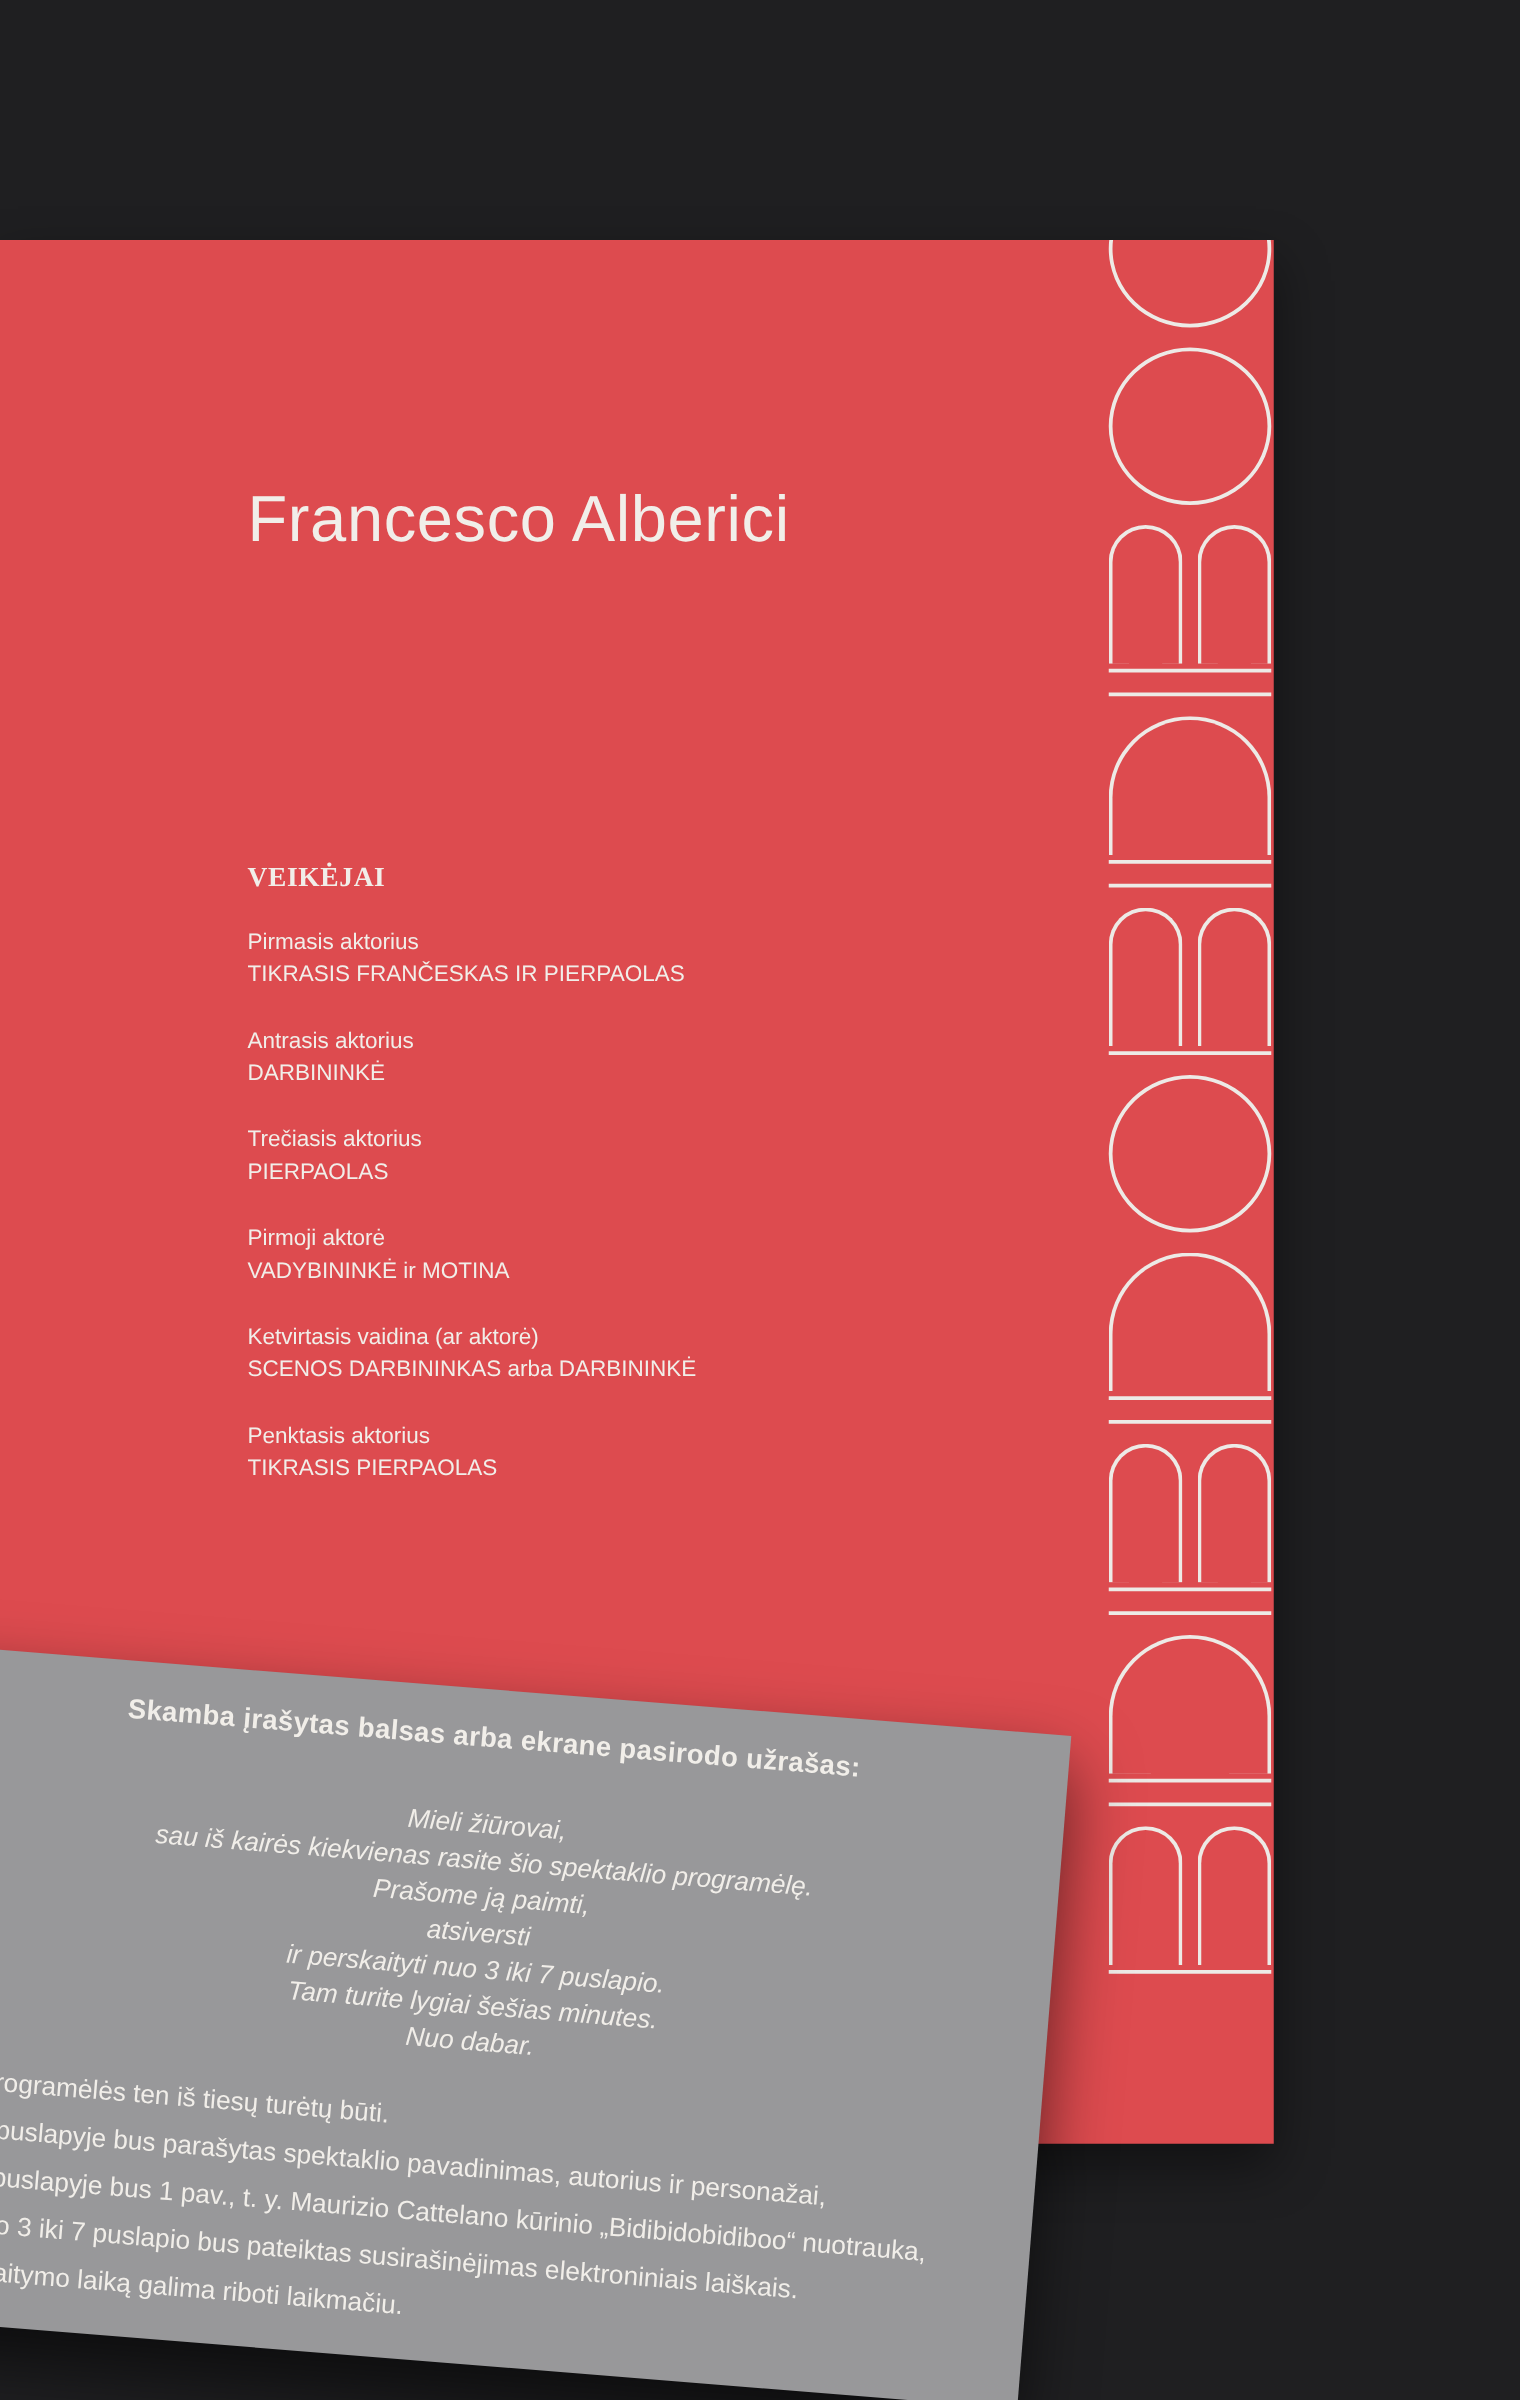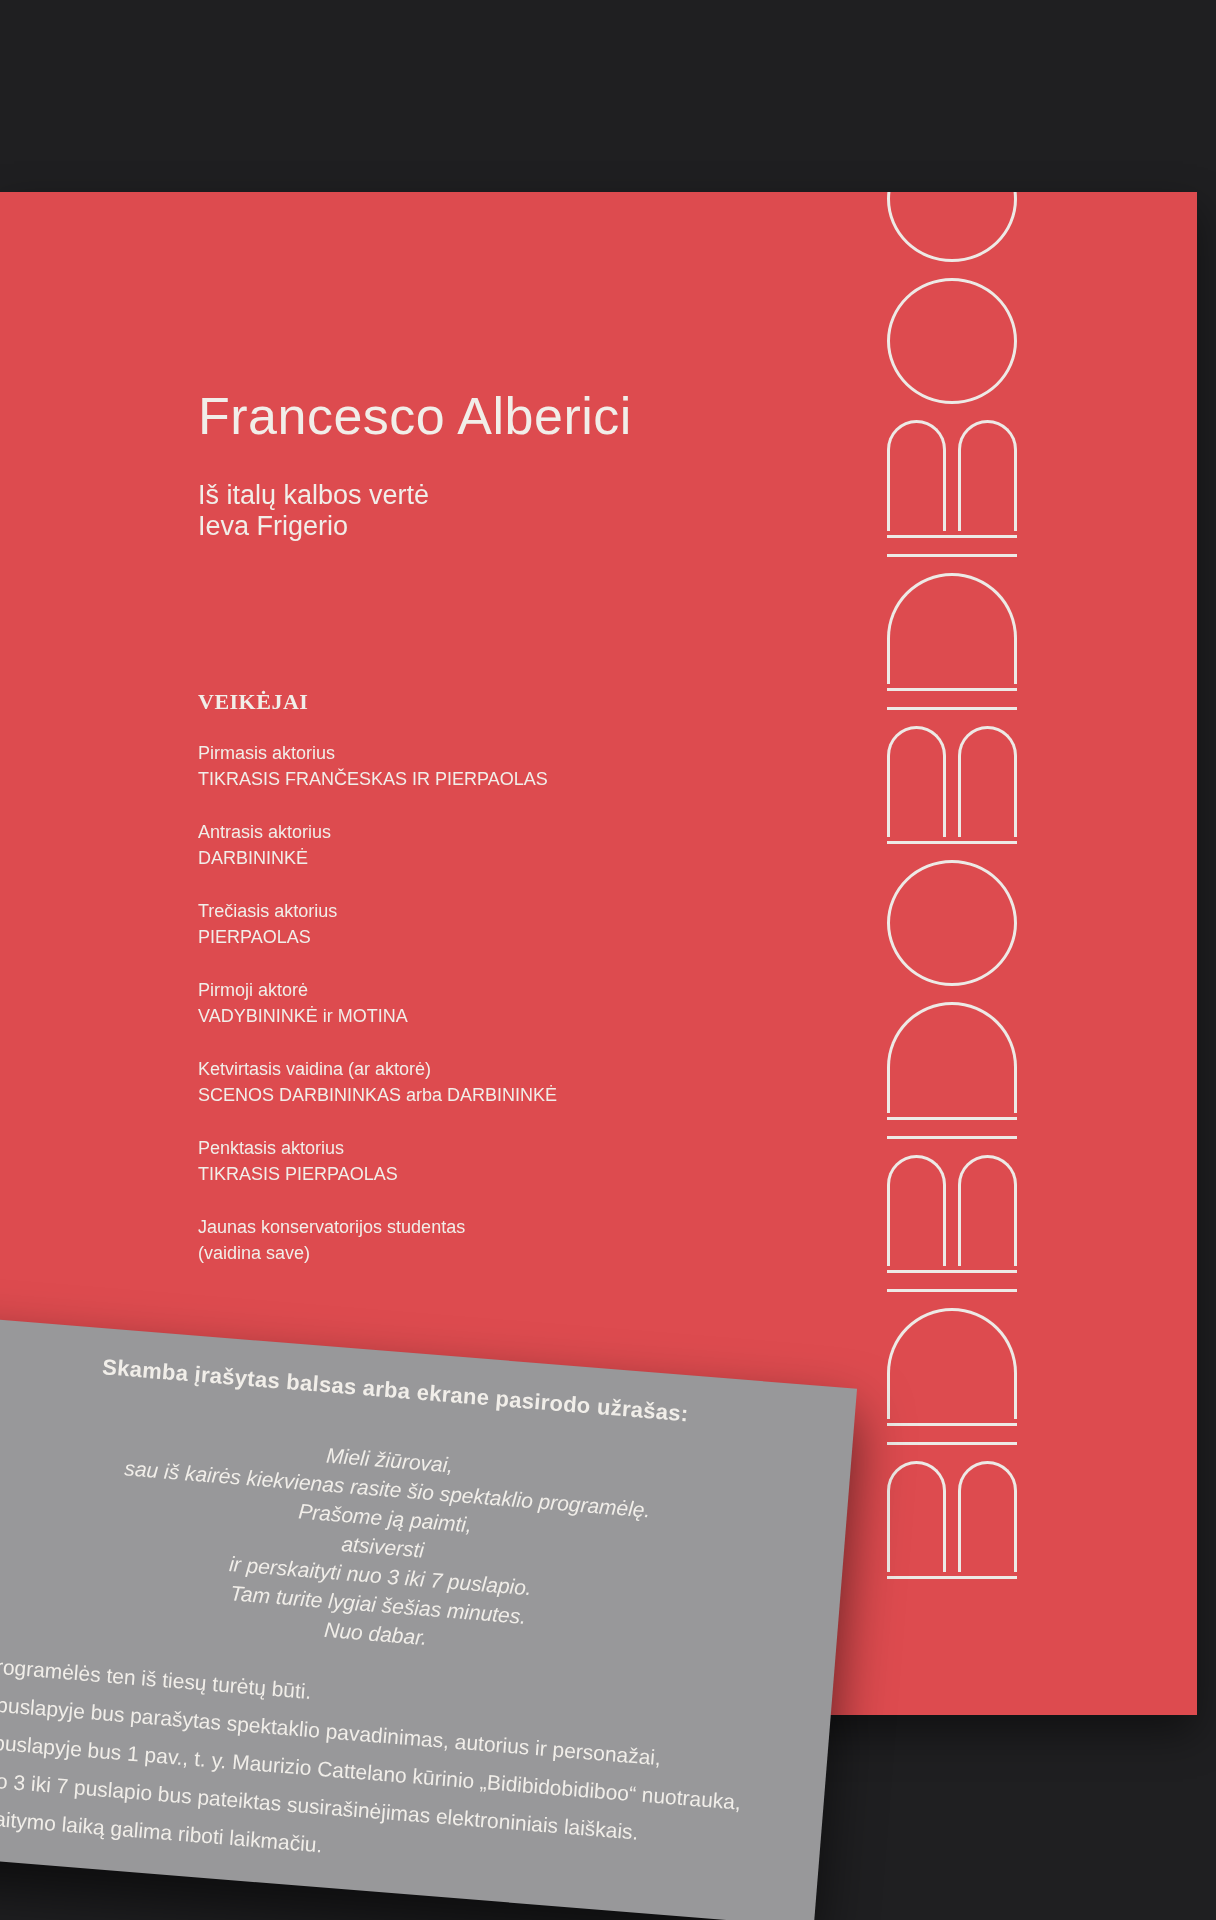--- a/index.html
+++ b/index.html
@@ -12,21 +12,21 @@
   *{box-sizing:border-box;}
   html,body{margin:0;padding:0;}
   body{
     width:1216px;height:1920px;position:relative;overflow:hidden;
     background:var(--background);
     font-family:"Liberation Sans", sans-serif;
     color:var(--text);
   }
   
   .red-page{
-    position:absolute;left:0;top:192px;width:1197px;height:1523px;
+    position:absolute;left:0;top:192px;width:1019px;height:1523px;
     background:var(--red);overflow:hidden;
     box-shadow:0 18px 40px rgba(0,0,0,.45);
   }
   .page-title{
     position:absolute;left:198px;top:196px;
     font-size:52px;line-height:1.1;letter-spacing:.5px;
   }
   .subtitle{
     position:absolute;left:198px;top:288px;
     font-size:27px;line-height:31px;
@@ -76,24 +76,20 @@
     font-size:21px;line-height:38px;white-space:nowrap;
   }
 </style>
 </head>
 <body>
 
 <div class="red-page">
 
   <div class="page-title">Francesco Alberici</div>
 
-  <div class="subtitle">
-    <div>Iš italų kalbos vertė</div>
-    <div>Ieva Frigerio</div>
-  </div>
 
   <div class="cast-heading">VEIKĖJAI</div>
 
   <div class="cast-list" id="cast-list">
       <div class="cast-entry">
         <div>Pirmasis aktorius</div>
         <div>TIKRASIS FRANČESKAS IR PIERPAOLAS</div>
       </div>
       <div class="cast-entry">
         <div>Antrasis aktorius</div>
@@ -107,24 +103,20 @@
         <div>Pirmoji aktorė</div>
         <div>VADYBININKĖ ir MOTINA</div>
       </div>
       <div class="cast-entry">
         <div>Ketvirtasis vaidina (ar aktorė)</div>
         <div>SCENOS DARBININKAS arba DARBININKĖ</div>
       </div>
       <div class="cast-entry">
         <div>Penktasis aktorius</div>
         <div>TIKRASIS PIERPAOLAS</div>
-      </div>
-      <div class="cast-entry">
-        <div>Jaunas konservatorijos studentas</div>
-        <div>(vaidina save)</div>
       </div>
     </div>
 
   <div class="vertical-title" id="vertical-title">
       <div class="glyph glyph-o"></div>
       <div class="glyph glyph-o"></div>
       <div class="glyph glyph-b">
         <div class="arch"></div>
         <div class="arch"></div>
         <div class="stem"></div>

